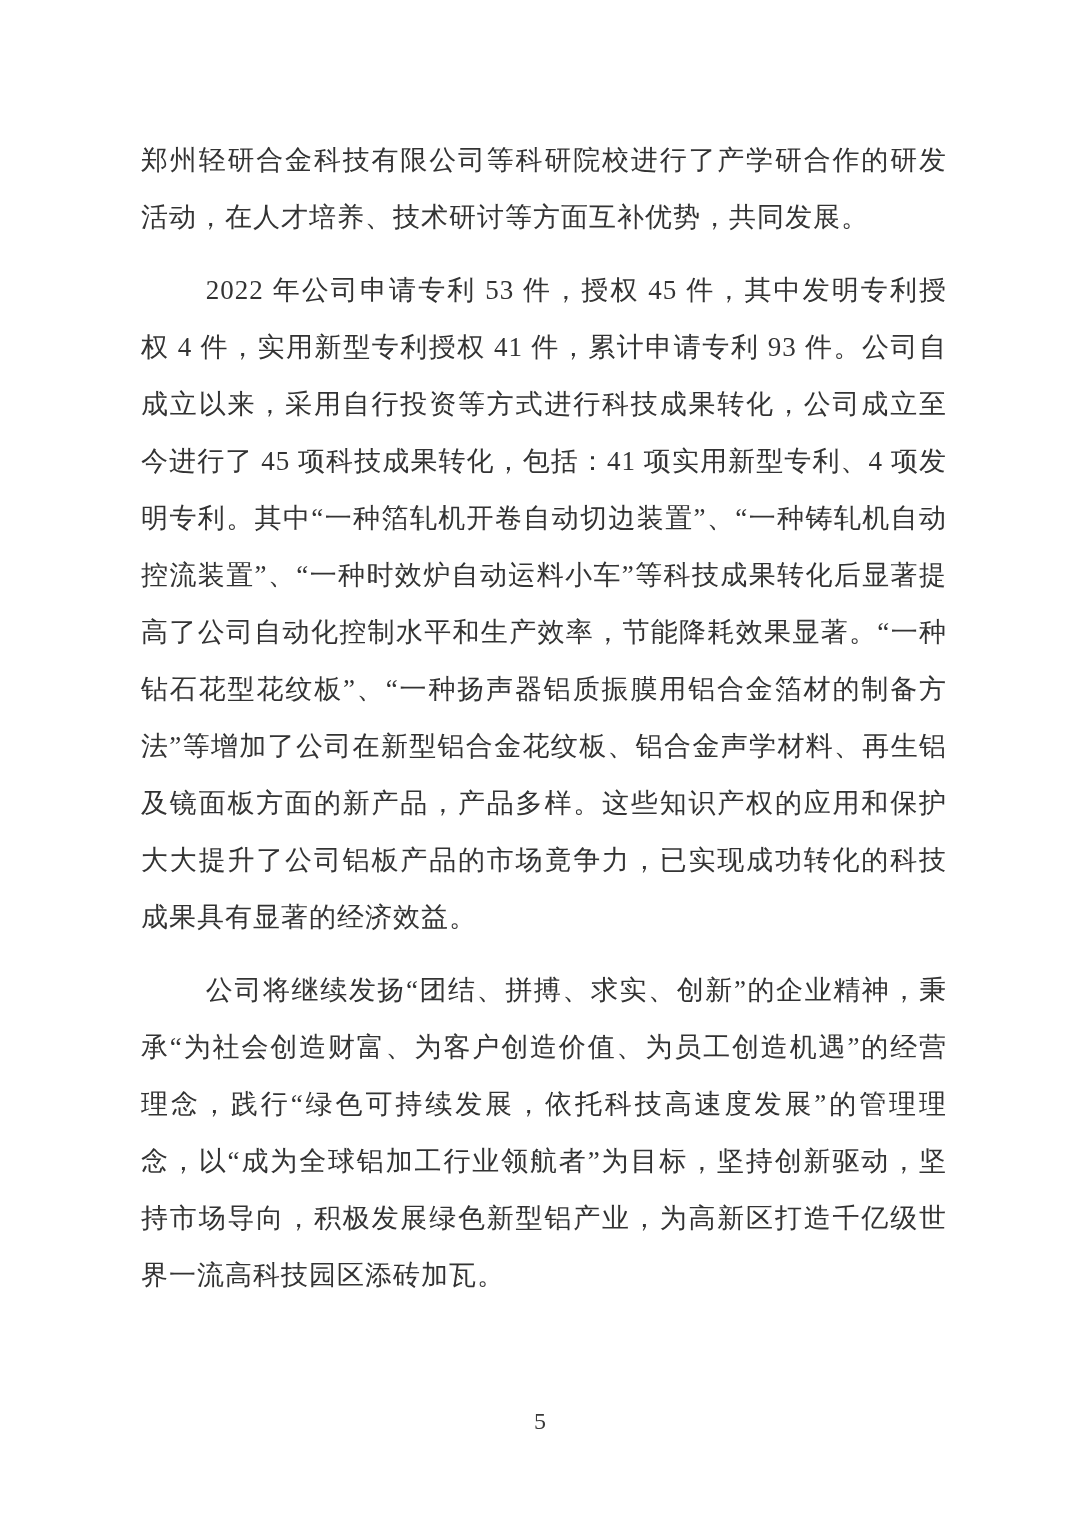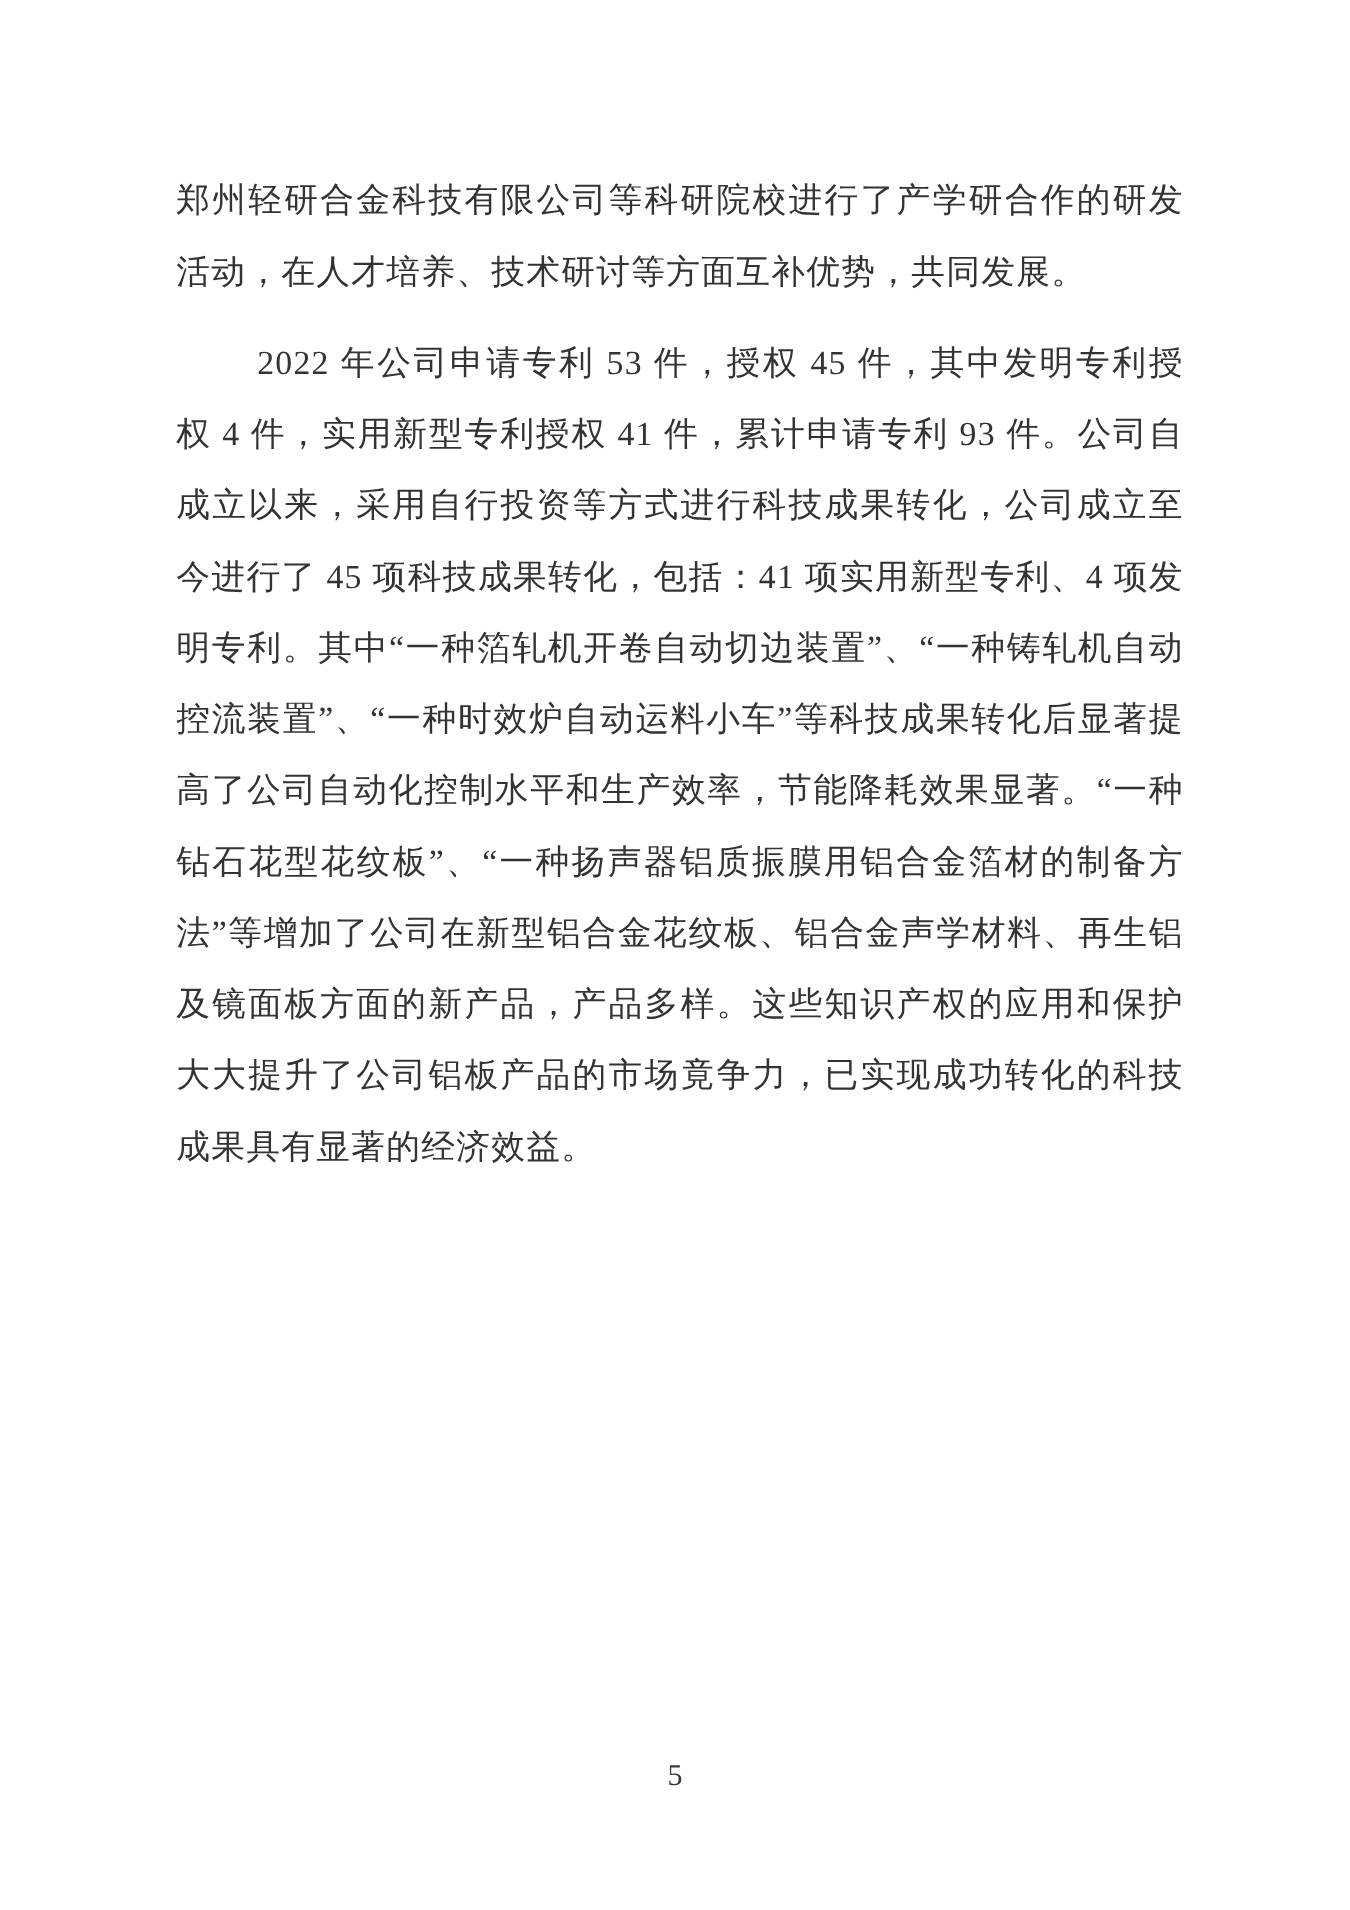--- a/index.html
+++ b/index.html
@@ -48,17 +48,18 @@
     font-family: "Liberation Serif", "DejaVu Serif", serif;
   }
 </style>
 </head>
 <body>
 
 <div class="page">
   <div class="content">
     <p class="para">郑州轻研合金科技有限公司等科研院校进行了产学研合作的研发活动，在人才培养、技术研讨等方面互补优势，共同发展。</p>
     <p class="para indent">2022 年公司申请专利 53 件，授权 45 件，其中发明专利授权 4 件，实用新型专利授权 41 件，累计申请专利 93 件。公司自成立以来，采用自行投资等方式进行科技成果转化，公司成立至今进行了 45 项科技成果转化，包括：41 项实用新型专利、4 项发明专利。其中“一种箔轧机开卷自动切边装置”、“一种铸轧机自动控流装置”、“一种时效炉自动运料小车”等科技成果转化后显著提高了公司自动化控制水平和生产效率，节能降耗效果显著。“一种钻石花型花纹板”、“一种扬声器铝质振膜用铝合金箔材的制备方法”等增加了公司在新型铝合金花纹板、铝合金声学材料、再生铝及镜面板方面的新产品，产品多样。这些知识产权的应用和保护大大提升了公司铝板产品的市场竟争力，已实现成功转化的科技成果具有显著的经济效益。</p>
+    <p class="para indent">公司将继续发扬“团结、拼搏、求实、创新”的企业精神，秉承“为社会创造财富、为客户创造价值、为员工创造机遇”的经营理念，践行“绿色可持续发展，依托科技高速度发展”的管理理念，以“成为全球铝加工行业领航者”为目标，坚持创新驱动，坚持市场导向，积极发展绿色新型铝产业，为高新区打造千亿级世界一流高科技园区添砖加瓦。</p>
   </div>
   <div class="footer">
     <span class="page-number">5</span>
   </div>
 </div>
 
 </body></html>

